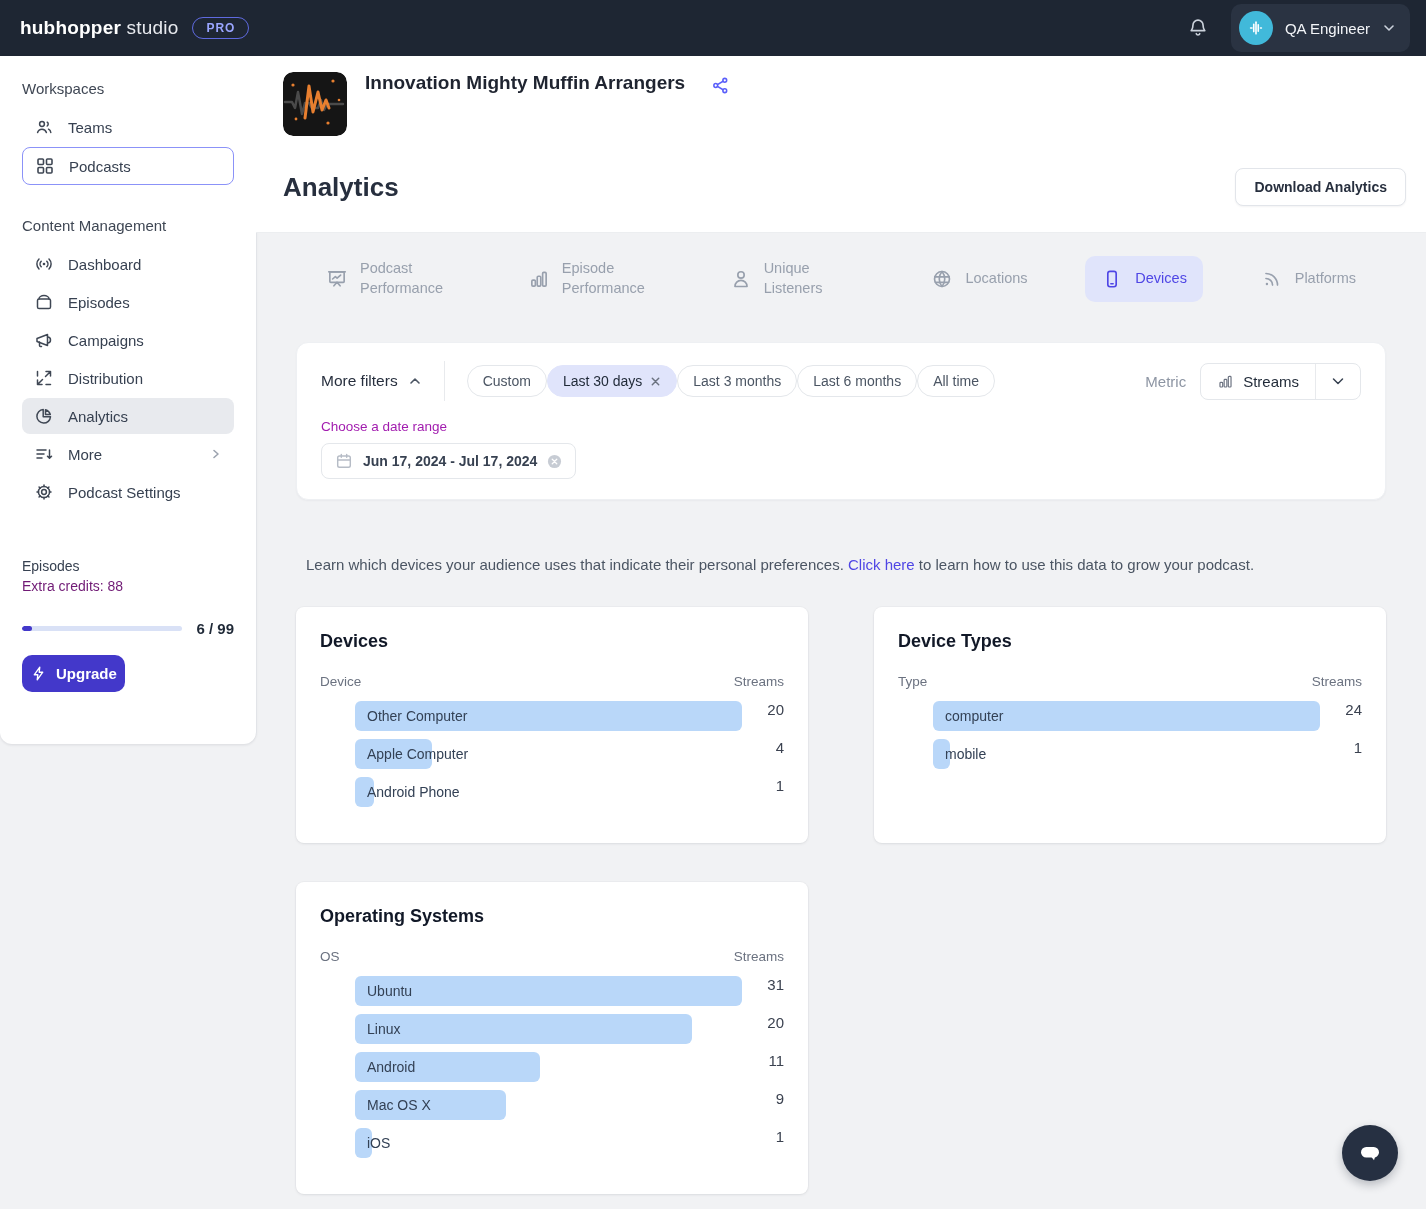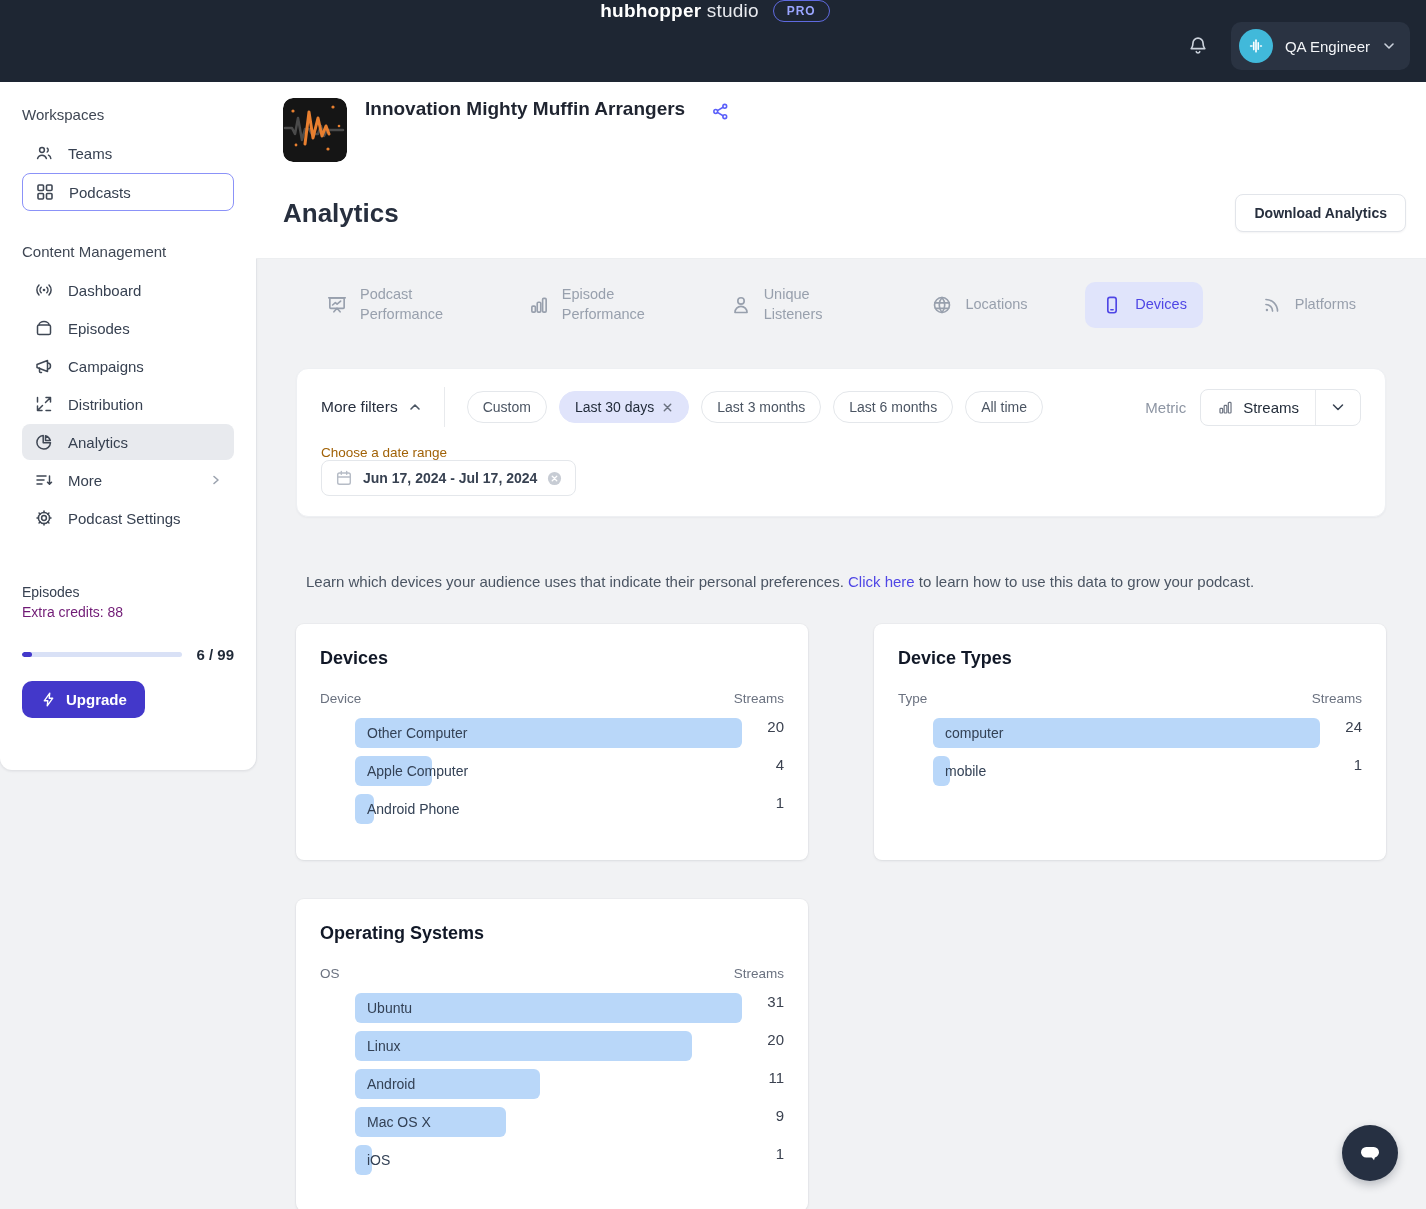--- a/index.html
+++ b/index.html
@@ -8,22 +8,22 @@
     font-family:"Liberation Sans", sans-serif;
     background:var(--page-bg,#f1f2f4);
     color:#1f2937;
     overflow:hidden;
     position:relative;
   }
   svg { display:block; }
 
   
   .topbar {
-    height:82px; background:var(--topbar,#1e2633);
-    display:flex; align-items:center; padding:0 16px 0 20px;flex-direction:column;
+    height:56px; background:var(--topbar,#1e2633);
+    display:flex; align-items:center; padding:0 16px 0 20px;
   }
   .brand { display:flex; align-items:center; gap:14px; }
   .brand-text { font-size:19px; color:#fff; letter-spacing:.2px; }
   .brand-text b { font-weight:700; }
   .brand-text span { font-weight:300; color:#e8eaef; }
   .pro-badge {
     border:1.5px solid #5f6ae0; color:#9aa5ff; border-radius:999px;
     font-size:12px; font-weight:700; letter-spacing:1px; padding:3px 13px;
   }
   .topbar-right { margin-left:auto; display:flex; align-items:center; gap:18px; }
@@ -62,21 +62,21 @@
   .credits-heading { font-size:14px; color:#374151; margin-bottom:4px; }
   .credits-sub { font-size:14px; color:#701a75; margin-bottom:26px; }
   .progress-row { display:flex; align-items:center; gap:14px; margin-bottom:18px; }
   .progress-track { flex:1; height:5px; background:#d9e1f6; border-radius:3px; overflow:hidden; }
   .progress-fill { height:100%; background:var(--upgrade,#4338ca); border-radius:3px; }
   .progress-label { font-size:15px; font-weight:700; color:#1f2937; }
   .upgrade-btn {
     display:inline-flex; align-items:center; gap:9px;
     background:var(--upgrade,#4338ca); color:#fff; border:none; cursor:pointer;
     font-family:inherit; font-size:15px; font-weight:600;
-    padding:10px 18px; border-radius:10px;
+    padding:10px 8px; border-radius:10px;
   }
 
   
   .main { flex:1; min-width:0; }
   .header-band { background:#fff; padding:16px 20px 26px 27px; border-bottom:1px solid #eceef0; }
   .podcast-row { display:flex; align-items:flex-start; gap:18px; }
   .cover { width:64px; height:64px; border-radius:10px; overflow:hidden; flex-shrink:0; }
   .podcast-title { font-size:19px; font-weight:600; color:#1f2430; }
   .share-btn { background:none; border:none; cursor:pointer; padding:4px; margin-left:4px; }
   .analytics-row { display:flex; align-items:center; justify-content:space-between; margin-top:32px; }
@@ -106,37 +106,37 @@
     background:#fff; border-radius:12px; border:1px solid #eef0f3;
     box-shadow:0 1px 2px rgba(16,24,40,.04);
     padding:18px 24px 20px; margin-bottom:56px;
   }
   .filter-row { display:flex; align-items:center; }
   .more-filters {
     display:flex; align-items:center; gap:10px; background:none; border:none;
     font-family:inherit; font-size:15.5px; color:#272f3e; cursor:pointer; font-weight:400;
   }
   .v-divider { width:1px; height:40px; background:#e8eaed; margin:0 22px; }
-  .chips { display:flex; align-items:flex-start; gap:12px; }
+  .chips { display:flex; align-items:flex-start; }
   .chip {
     border:1px solid #e4e7eb; background:#fff; border-radius:999px;
     font-family:inherit; font-size:14px; color:#4b5563; padding:7px 15px;
     cursor:pointer; display:flex; align-items:center; gap:8px;
   }
   .chip.active { background:var(--accent-light,#e0e4fb); border-color:var(--accent-light,#e0e4fb); color:#1f2937; }
   .metric-group { margin-left:auto; display:flex; align-items:center; gap:14px; }
   .metric-label { font-size:15px; color:#8d95a3; }
   .metric-select {
     display:flex; align-items:stretch; border:1px solid #e4e7eb; border-radius:8px;
     background:#fff; cursor:pointer; overflow:hidden;
   }
   .metric-value { display:flex; align-items:center; gap:9px; padding:9px 16px; font-size:15px; font-weight:500; color:#1f2937; }
   .metric-caret { display:flex; align-items:center; padding:0 14px; border-left:1px solid #e8eaed; }
   .date-section { margin-top:18px; }
-  .date-label { font-size:13.5px; color:#a16207; }
+  .date-label { font-size:13.5px; color:#a21caf; margin-bottom:9px; }
   .date-field {
     display:inline-flex; align-items:center; gap:10px;
     border:1px solid #e4e7eb; border-radius:8px; background:#fff;
     padding:8px 13px; cursor:pointer;
   }
   .date-value { font-size:14px; font-weight:600; color:#374151; }
 
   
   .info-line { font-size:15px; color:#4b5563; margin:0 0 34px 10px; }
   .info-link { color:var(--accent,#4f46e5); cursor:pointer; text-decoration:none; }

